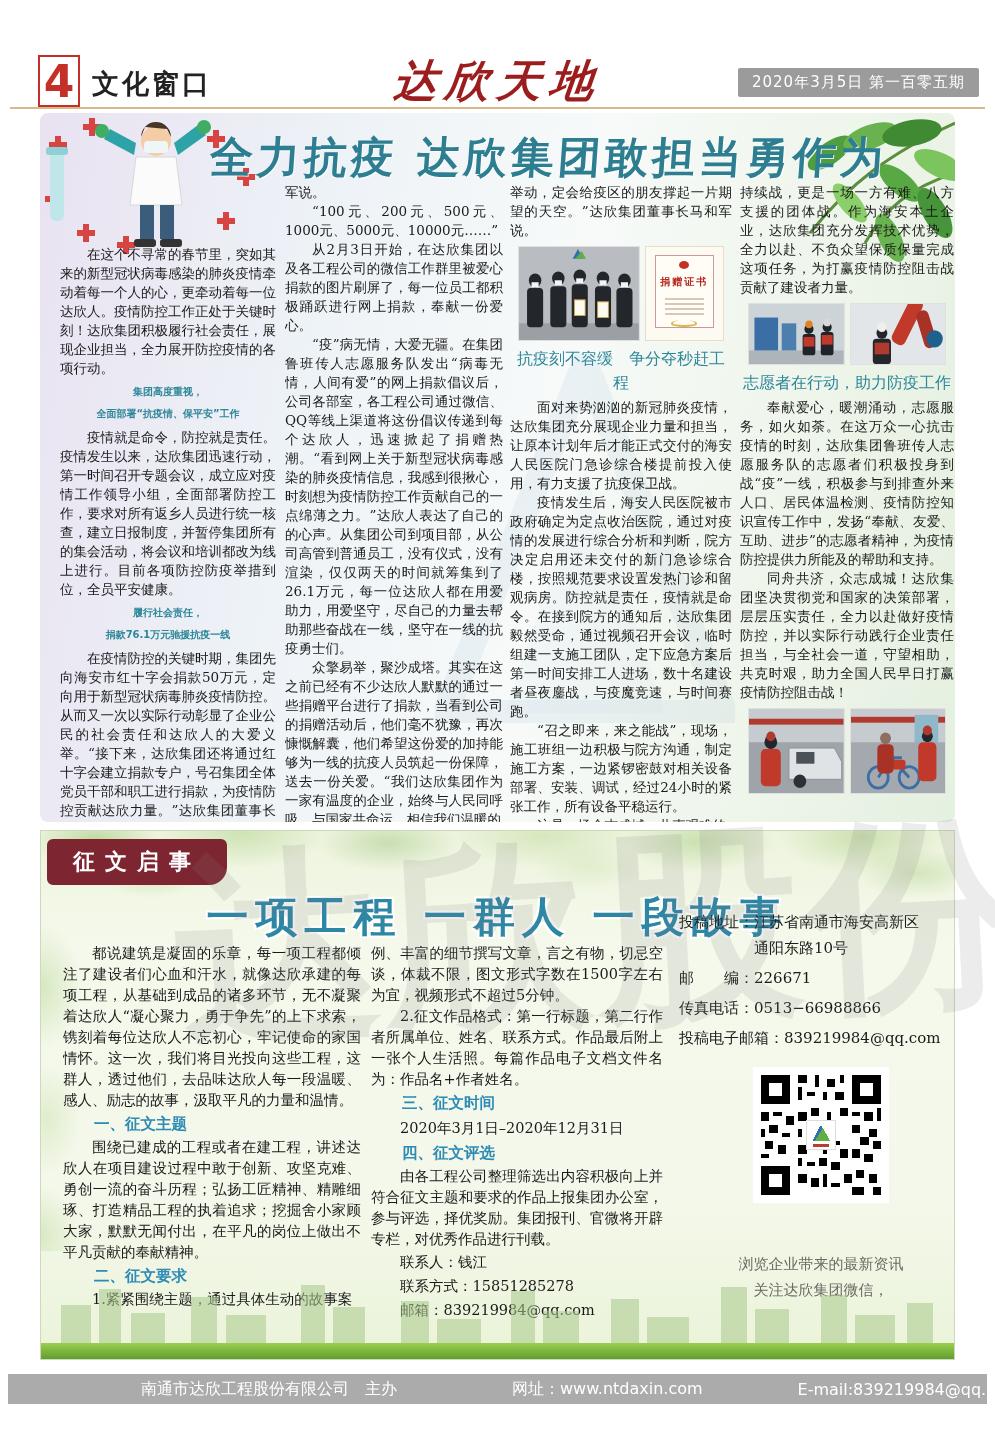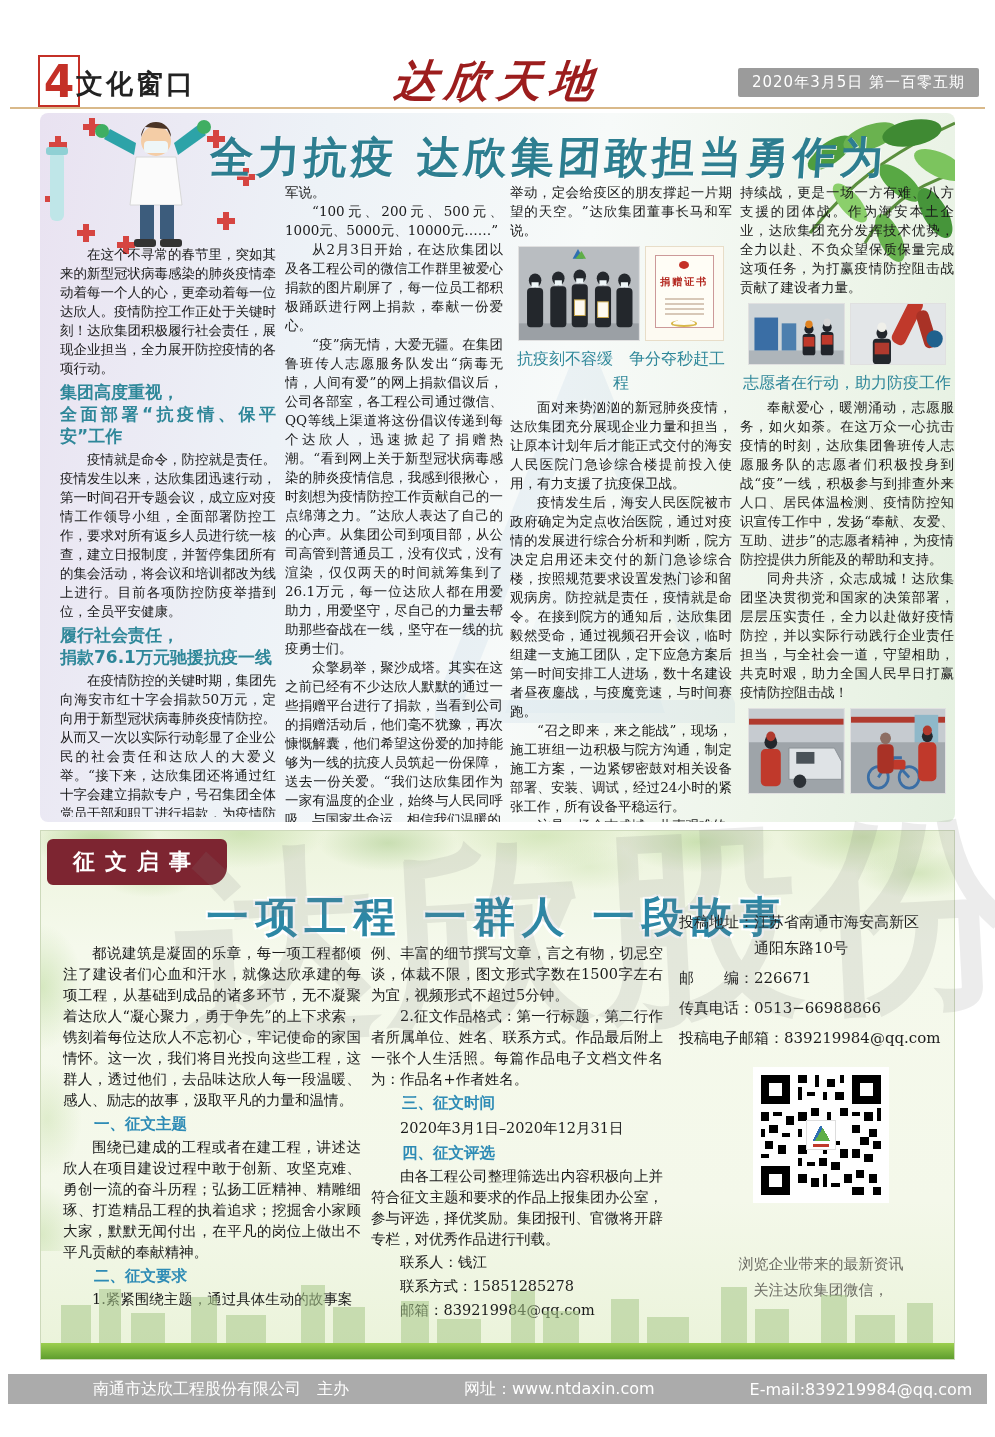--- a/index.html
+++ b/index.html
@@ -11,21 +11,21 @@
     color:#1a1a1a;
   }
   
   .hdr-pagenum {
     position:absolute; left:38px; top:55px; width:42px; height:52px;
     border:2px solid #c43027; display:flex; align-items:center; justify-content:center;
     color:#c43027; font-size:44px; font-weight:bold;
     font-family:"DejaVu Sans","Liberation Sans",sans-serif;
   }
   .hdr-section {
-    position:absolute; left:76px; top:66px; font-size:27px; font-weight:bold; color:#222;
+    position:absolute; left:92px; top:66px; font-size:27px; font-weight:bold; color:#222;
     letter-spacing:3px; font-family:Liberation Mono, monospace;
   }
   .hdr-masthead {
     position:absolute; left:0; right:0; top:52px; text-align:center;
     font-size:44px; font-weight:bold; font-style:italic; color:#9c1d1d;
     letter-spacing:8px; transform:skewX(-6deg);
   }
   .hdr-issue {
     position:absolute; right:16px; top:68px; background:#9b9b9b; color:#fff;
     font-size:15px; padding:5px 14px; border-radius:2px; letter-spacing:1px;
@@ -47,21 +47,21 @@
     white-space:nowrap;
   }
   .col { position:absolute; font-size:13.5px; line-height:19px; text-align:justify; overflow:hidden; }
   .c1 { left:20px;  top:132px; width:216px; height:572px; }
   .c2 { left:245px; top:70px;  width:218px; height:642px; }
   .c3 { left:470px; top:70px;  width:222px; height:645px; }
   .c4 { left:700px; top:70px;  width:214px; height:648px; }
   .art-p { text-indent:2em; }
   .noind { text-indent:0; }
   .art-h {
-    color:#2e8799; font-weight:bold; font-size:17px; line-height:22px;
+    color:#2e8799; font-weight:bold; text-align:center; font-size:10px; line-height:22px;
     margin:3px 0; font-family:"DejaVu Sans","Liberation Sans",sans-serif; text-indent:0;
   }
   .art-h-line { color:#2e8799; font-weight:normal; text-align:center; font-size:16px; line-height:24px;
     margin:5px 0 3px; font-family:"DejaVu Sans","Liberation Sans",sans-serif; text-indent:0; }
   .photo-row { display:flex; gap:5px; margin:6px 8px; }
   .photo { border:1px solid #e0e0e0; background:#cfd4d8; overflow:hidden; position:relative; }
   .ph-group { flex:1.55; height:95px; }
   .ph-cert  { flex:1; height:95px; background:#fdfaf2; display:flex; flex-direction:column;
               align-items:center; border:1px solid #e8ddc8; }
   .cert-inner { margin-top:8px; width:76%; height:78%; border:1px solid #c99; display:flex;
@@ -141,20 +141,21 @@
 
   .skyline { position:absolute; left:0; right:0; bottom:14px; height:70px; opacity:.55; }
   .grass { position:absolute; left:0; right:0; bottom:0; height:16px;
            background:linear-gradient(180deg,#9ccf4f,#5f9e2e); }
 
   
   .footer {
     position:absolute; left:8px; top:1374px; width:979px; height:30px; background:#ababab;
     color:#fff; display:flex; align-items:center; font-size:16px;
     font-family:"DejaVu Sans","Liberation Sans",sans-serif;
+    padding-left:48px;
   }
   .footer span { white-space:nowrap; }
   .f1 { margin-left:85px; } .f2 { margin-left:115px; } .f3 { margin-left:95px; }
 </style>
 </head>
 <body>
 
 <div class="page">
 
   <div class="hdr-pagenum">4</div>

